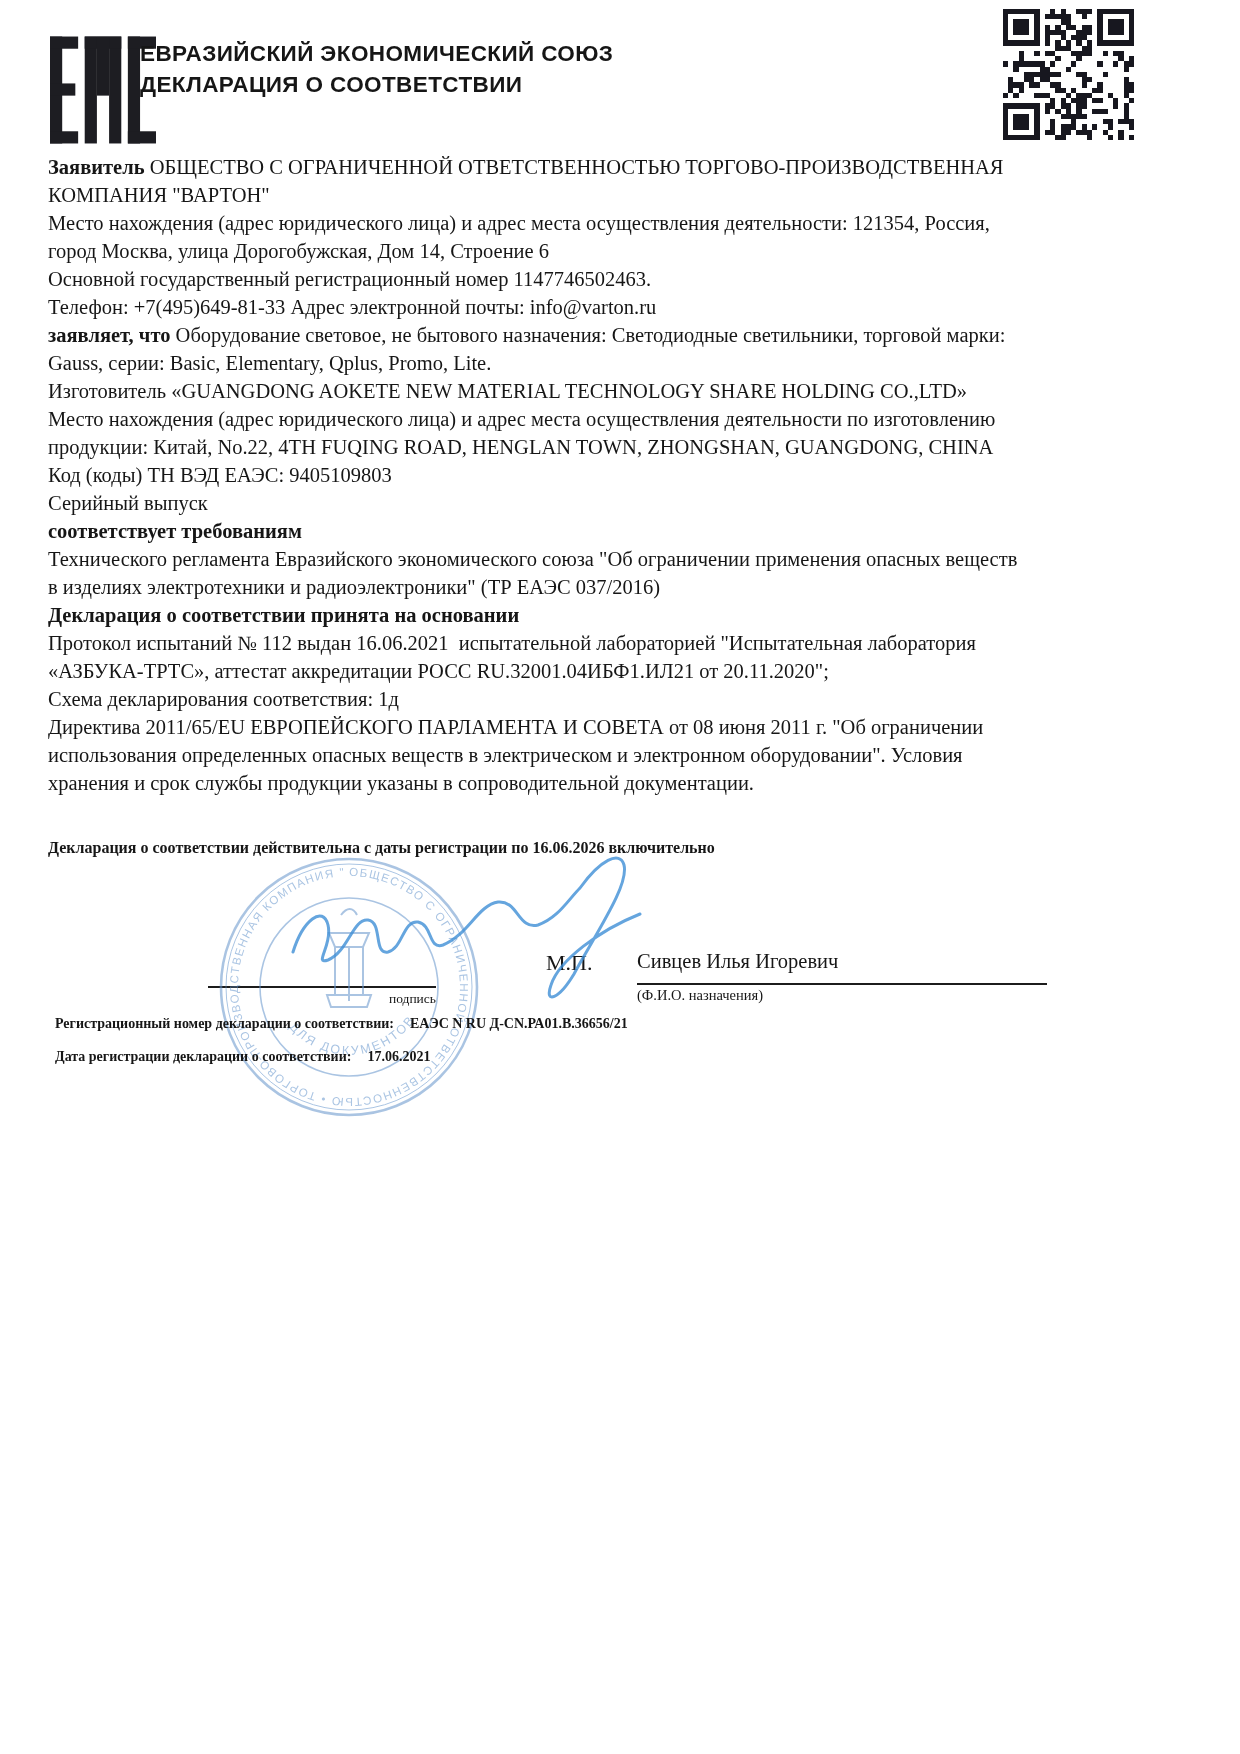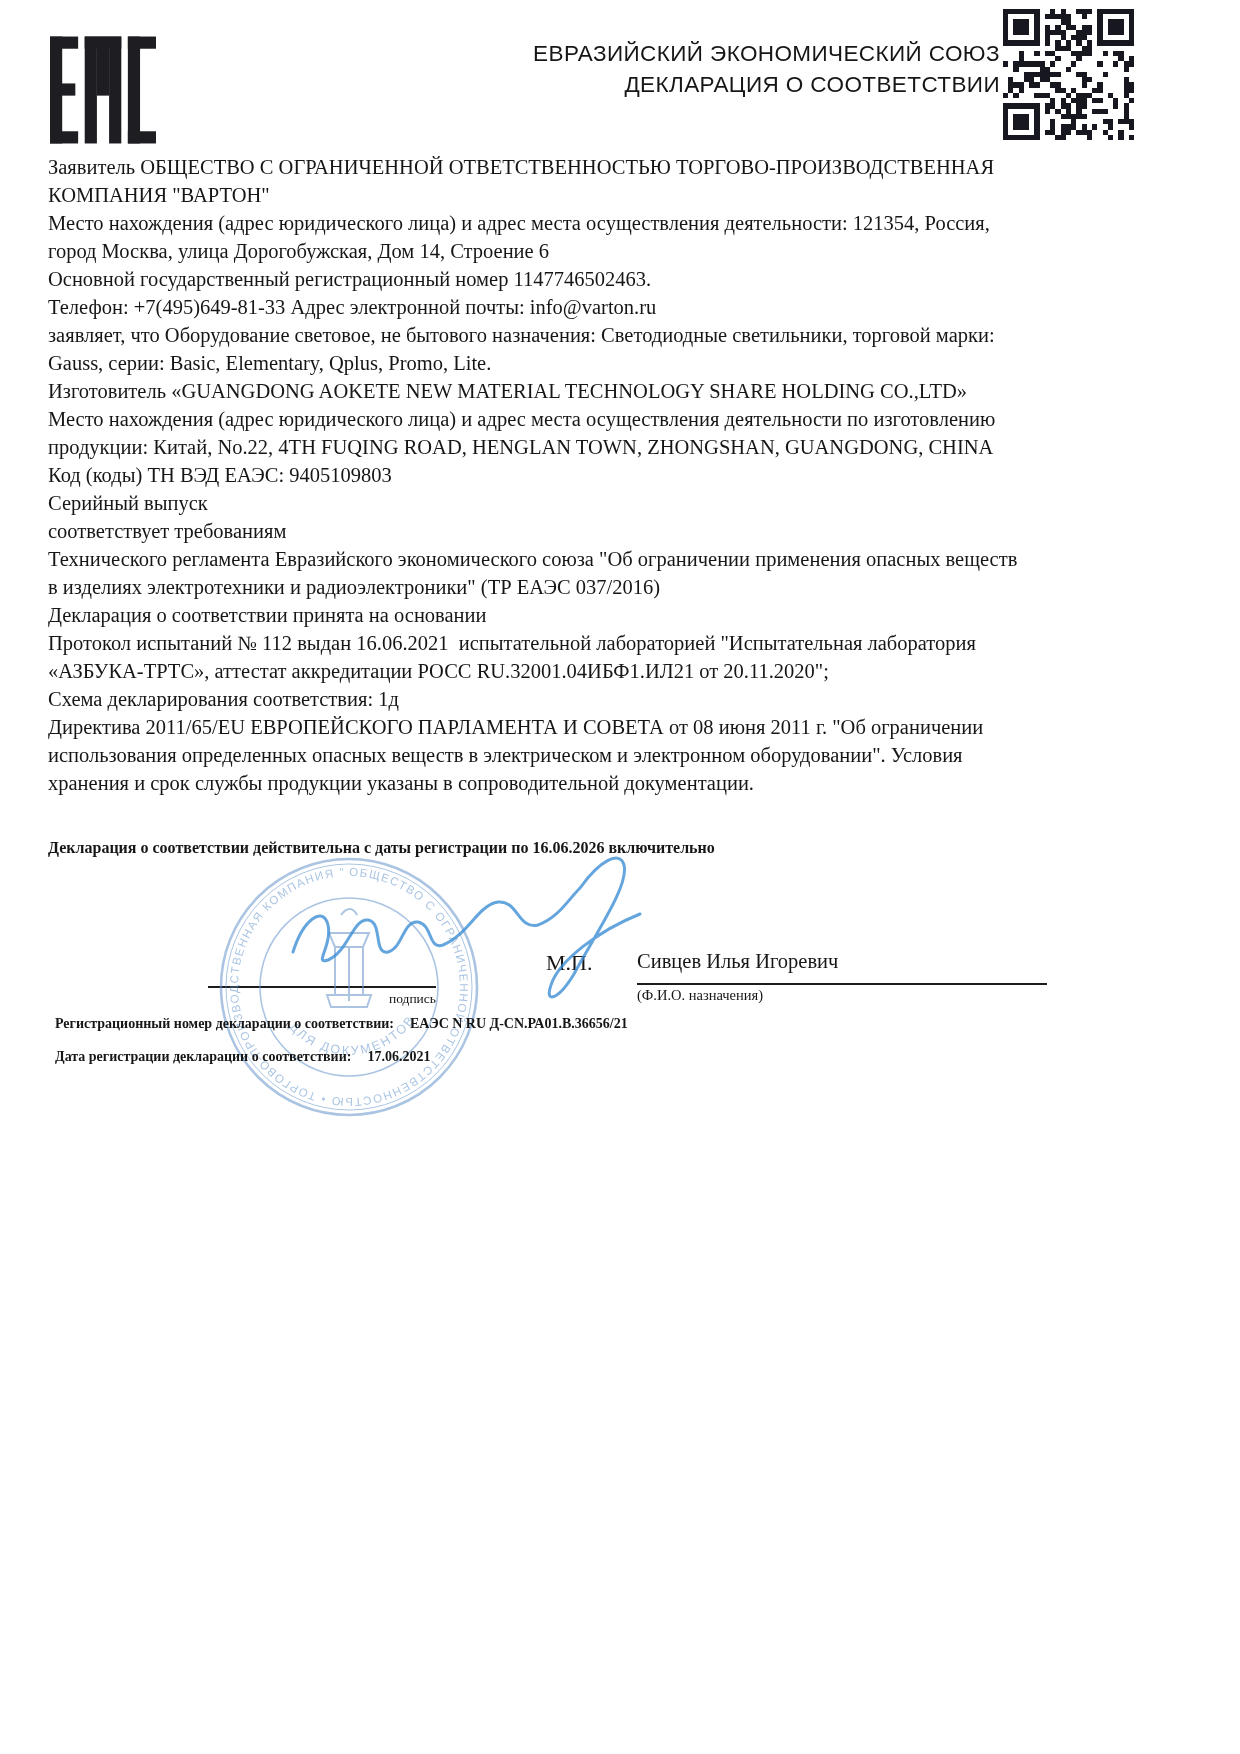--- a/index.html
+++ b/index.html
@@ -2,29 +2,29 @@
 <html><head>
 <meta charset="utf-8">
 <style>
   *{box-sizing:border-box;margin:0;padding:0}
   html,body{background:#e8e8e8}
   body{font-family:"Liberation Serif",serif;color:#161616}
   .page{position:relative;width:1240px;height:1754px;background:#ffffff;margin:0 auto;overflow:hidden}
 
   
   .eac-logo{position:absolute;left:50px;top:33px;width:106px;height:114px}
-  .doc-title{position:absolute;left:140px;right:240px;top:38px;text-align:right;
-    font-family:"Liberation Sans",sans-serif;font-weight:normal;font-size:22.5px;line-height:31px;letter-spacing:.4px}
+  .doc-title{position:absolute;left:140px;right:240px;top:38px;text-align:left;
+    font-family:"Liberation Sans",sans-serif;font-weight:bold;font-size:22.5px;line-height:31px;letter-spacing:.4px}
   .qr{position:absolute;left:1003px;top:9px;width:131px;height:131px}
 
   
   .content{position:absolute;left:48px;top:153px;width:1160px;font-size:20.5px;line-height:28px}
   .ln{white-space:nowrap}
-  .ln b{font-weight:normal}
-  .b-ln{font-weight:normal}
+  .ln b{font-weight:bold}
+  .b-ln{font-weight:bold}
   .validity{margin-top:37px;font-weight:bold;font-size:16px}
 
   
   .sig-area{position:absolute;left:0;top:0;width:1240px;height:1754px;pointer-events:none}
   .sig-line-left{position:absolute;left:208px;top:986px;width:228px;border-top:2px solid #1c1c1c}
   .sig-caption{position:absolute;left:208px;top:991px;width:228px;text-align:right;font-size:13.5px}
   .mp{position:absolute;left:546px;top:950px;font-size:22px}
   .fio-block{position:absolute;left:637px;top:948px;width:410px;}
   .fio-name{font-size:20.5px;line-height:26px}
   .fio-line{border-top:2px solid #1c1c1c;margin-top:9px}

